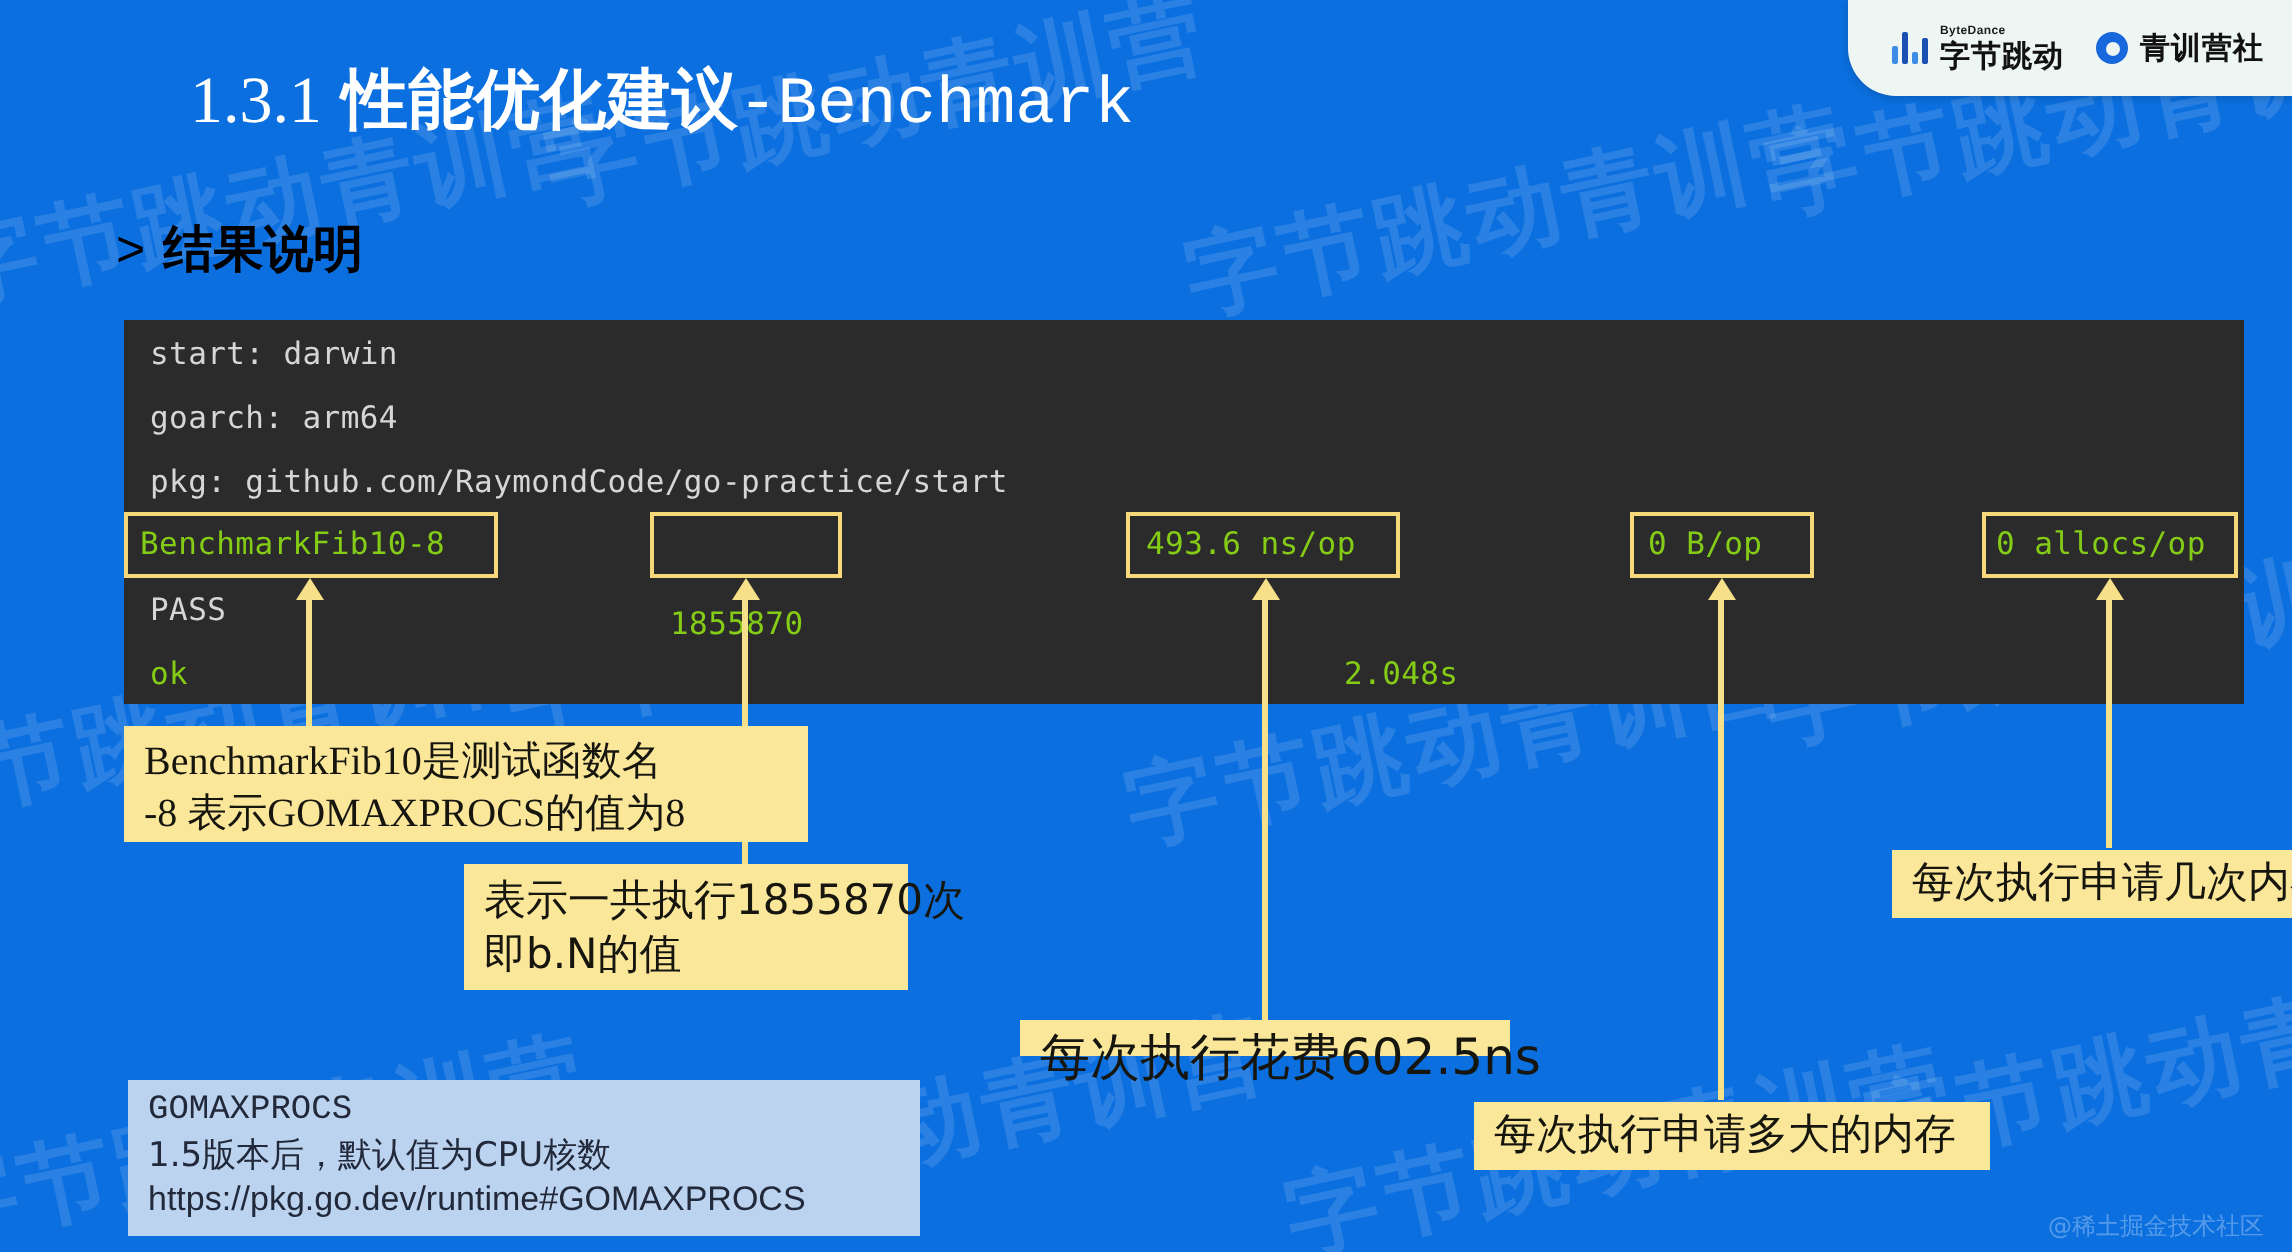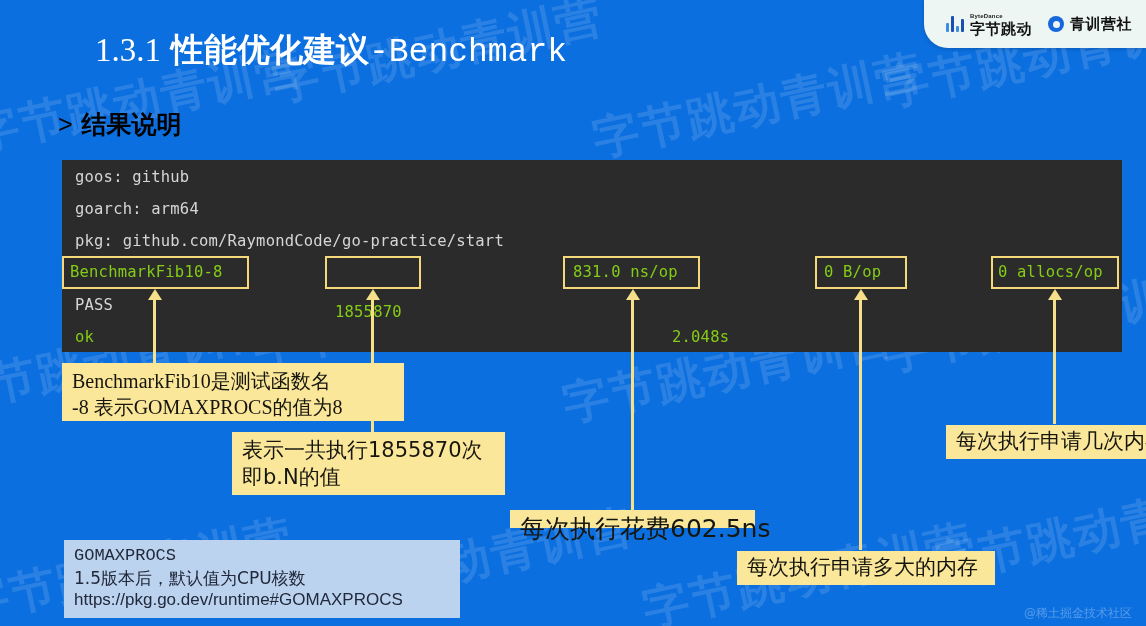--- a/index.html
+++ b/index.html
@@ -223,27 +223,27 @@
   </div>
 
   <div class="slide-title">
     <span class="t-num">1.3.1</span><span class="t-cn">性能优化建议</span><span class="t-en">-Benchmark</span>
   </div>
   <div class="sub-title">
     <span class="sub-caret">&gt;</span><span>结果说明</span>
   </div>
 
   <div class="terminal">
-    <div class="term-line" style="top:8px;">goos: github</div>
+    <div class="term-line" style="top:8px;">start: darwin</div>
     <div class="term-line" style="top:40px;">goarch: arm64</div>
     <div class="term-line" style="top:72px;">pkg: github.com/RaymondCode/go-practice/start</div>
 
     <div class="term-cell" style="left:8px;   top:103px;">BenchmarkFib10-8</div>
     <div class="term-cell" style="left:273px; top:103px;margin-top:40px;">1855870</div>
-    <div class="term-cell" style="left:511px; top:103px;">831.0 ns/op</div>
+    <div class="term-cell" style="left:511px; top:103px;">493.6 ns/op</div>
     <div class="term-cell" style="left:762px; top:103px;">0 B/op</div>
     <div class="term-cell" style="left:936px; top:103px;">0 allocs/op</div>
 
     <div class="term-line" style="top:136px;">PASS</div>
 
     <div class="term-cell" style="left:13px;  top:168px;">ok</div>
     <div class="term-cell" style="left:610px; top:168px;">2.048s</div>
   </div>
 
   <div class="hl-box" style="left:62px;  top:256px; width:187px; height:33px;"></div>
@@ -256,21 +256,21 @@
   <div class="arrow" style="left:371px;  top:298px; height:135px;"></div>
   <div class="arrow" style="left:631px;  top:298px; height:212px;"></div>
   <div class="arrow" style="left:859px;  top:298px; height:252px;"></div>
   <div class="arrow" style="left:1053px; top:298px; height:126px;"></div>
 
   <div class="note" style="left:62px; top:363px; width:342px; height:58px;">
     <span class="note-line serif">BenchmarkFib10是测试函数名</span>
     <span class="note-line serif">-8  表示GOMAXPROCS的值为8</span>
   </div>
 
-  <div class="note" style="left:232px; top:432px; width:273px; height:63px; font-size:21px;">
+  <div class="note" style="left:232px; top:432px; width:222px; height:63px; font-size:21px;">
     <span class="note-line">表示一共执行1855870次</span>
     <span class="note-line">即b.N的值</span>
   </div>
 
   <div class="note" style="left:510px; top:510px; width:245px; height:18px; font-size:25px; padding-top:3px;">
     <span class="note-line">每次执行花费602.5ns</span>
   </div>
 
   <div class="note" style="left:737px; top:551px; width:258px; height:34px; font-size:21px; padding-top:3px;">
     <span class="note-line">每次执行申请多大的内存</span>

